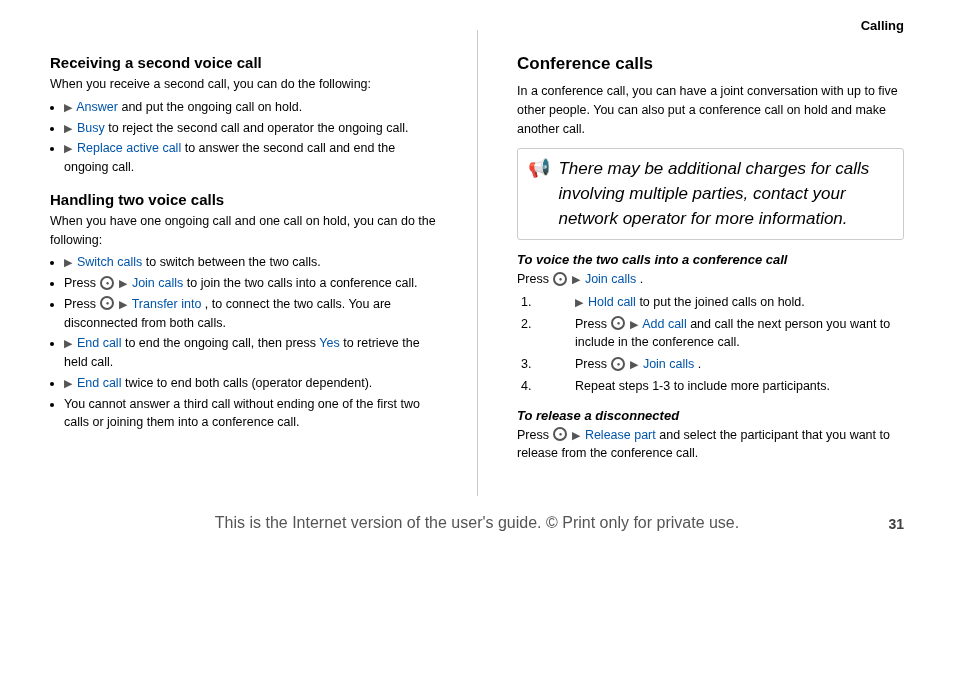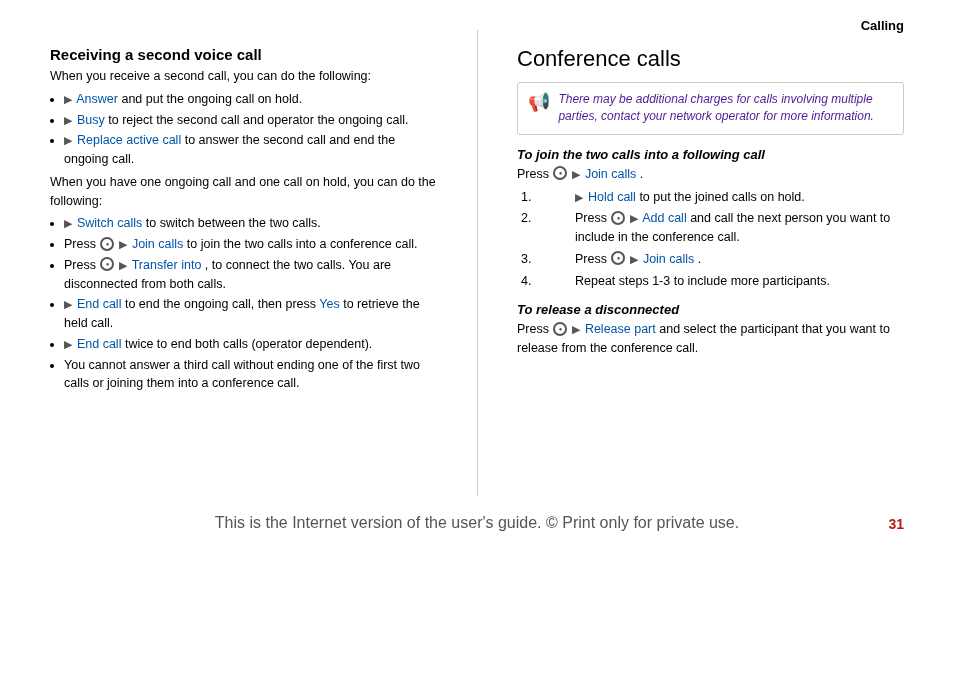--- a/index.html
+++ b/index.html
@@ -24,21 +24,21 @@
       position: absolute;
       top: 18px;
       right: 50px;
       font-weight: bold;
       font-size: 13px;
     }
 
     .columns {
       display: flex;
       gap: 60px;
-      margin-top: 16px;
+      margin-top: 24px;
     }
 
     .left-col {
       flex: 1;
       padding-right: 10px;
     }
 
     .right-col {
       flex: 1;
       padding-left: 10px;
@@ -58,22 +58,22 @@
       font-weight: bold;
       margin-bottom: 4px;
       margin-top: 14px;
     }
 
     h2.section-title:first-child {
       margin-top: 0;
     }
 
     h2.main-title {
-      font-size: 22px;
-      font-weight: normal;
+      font-size: 17px;
+      font-weight: bold;
       margin-bottom: 8px;
     }
 
     h3.sub-title {
       font-size: 13px;
       font-weight: bold;
       font-style: italic;
       margin-top: 12px;
       margin-bottom: 3px;
     }
@@ -123,24 +123,24 @@
     }
 
     .note-icon {
       font-size: 18px;
       line-height: 1;
       flex-shrink: 0;
       margin-top: 2px;
     }
 
     .note-text {
-      font-size: 12px;
+      font-size: 17px;
       font-style: italic;
       line-height: 1.45;
-      color: #4c1d95;
+      color: #000000;
     }
 
     ol.numbered-list {
       margin-left: 18px;
       margin-bottom: 4px;
     }
 
     ol.numbered-list li {
       font-size: 12.5px;
       line-height: 1.5;
@@ -178,21 +178,21 @@
       font-size: 16px;
       color: #555;
     }
 
     .page-number {
       position: absolute;
       bottom: 14px;
       right: 50px;
       font-size: 14px;
       font-weight: bold;
-      color: #b91c1c;
+      color: #404040;
     }
   </style>
 </head>
 <body>
 
 <div class="page">
 
   <div class="top-right-label">Calling</div>
 
   <div class="columns">
@@ -212,20 +212,21 @@
           <span class="link-blue">Busy</span>
           <span> to reject the second call and operator the ongoing call.</span>
         </li>
         <li>
           <span class="arrow">▶</span>
           <span class="link-blue">Replace active call</span>
           <span> to answer the second call and end the ongoing call.</span>
         </li>
       </ul>
 
+      <h2 class="section-title">Handling two voice calls</h2>
       <p class="body-text">When you have one ongoing call and one call on hold, you can do the following:</p>
       <ul class="bullet-list">
         <li>
           <span class="arrow">▶</span>
           <span class="link-blue">Switch calls</span>
           <span> to switch between the two calls.</span>
         </li>
         <li>
           <span>Press </span>
           <span class="circle-icon circle-dot"></span>
@@ -257,27 +258,28 @@
         </li>
       </ul>
 
     </div>
 
     <div class="divider-line"></div>
 
     <div class="right-col">
 
       <h2 class="main-title">Conference calls</h2>
+      <p class="body-text">In a conference call, you can have a joint conversation with up to five other people. You can also put a conference call on hold and make another call.</p>
 
       <div class="note-box">
         <span class="note-icon">📢</span>
         <span class="note-text">There may be additional charges for calls involving multiple parties, contact your network operator for more information.</span>
       </div>
 
-      <h3 class="sub-title">To join the two calls into a following call</h3>
+      <h3 class="sub-title">To voice the two calls into a conference call</h3>
       <p class="body-text">
         <span>Press </span>
         <span class="circle-icon circle-dot"></span>
         <span class="arrow"> ▶</span>
         <span class="link-blue"> Join calls</span>
         <span>.</span>
       </p>
 
       <ol class="numbered-list">
         <li>

